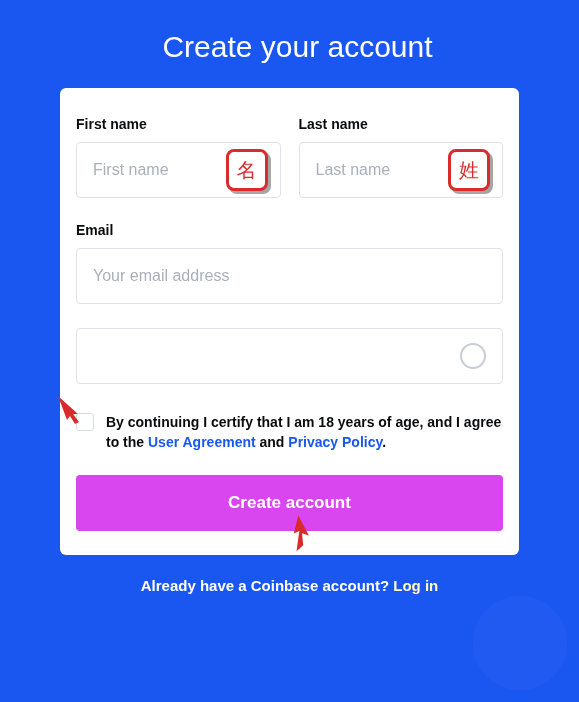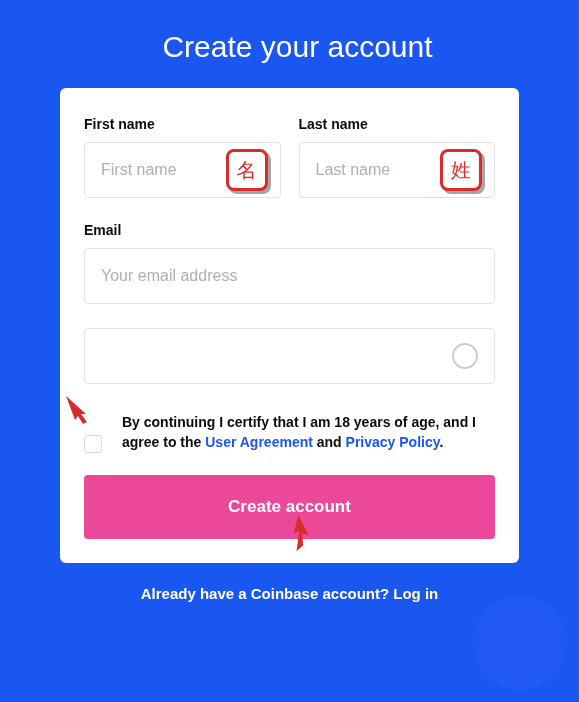--- a/index.html
+++ b/index.html
@@ -16,21 +16,21 @@
       text-align: center;
       font-size: 30px;
       font-weight: 400;
       padding: 30px 0 24px;
       margin-left: 16px;
     }
     .card {
       background: #fff;
       margin: 0 60px;
       border-radius: 6px;
-      padding: 28px 24px 24px;
+      padding: 28px 16px 24px;
     }
     .row {
       display: flex;
       gap: 18px;
     }
     .field { flex: 1; position: relative; }
     .label {
       font-weight: 700;
       font-size: 14px;
       color: #0a0b0d;
@@ -90,22 +90,22 @@
       height: 26px;
       border: 2px solid #c8cdd4;
       border-radius: 50%;
       margin-left: auto;
     }
     .email-block { margin-top: 24px; }
     .pw-block { margin-top: 24px; }
     .consent {
       margin-top: 28px;
       display: flex;
-      gap: 20px;
-      align-items: flex-end;
+      gap: 12px;
+      align-items: flex-start;
       position: relative;
     }
     .checkbox {
       width: 18px;
       height: 18px;
       border: 1px solid #d6dbe1;
       border-radius: 3px;
       background: #fff;
       flex-shrink: 0;
       margin-top: 1px;
@@ -117,22 +117,22 @@
       line-height: 1.45;
     }
     .consent-text .link {
       color: #1a56f0;
       font-weight: 700;
       cursor: pointer;
     }
     .submit {
       margin-top: 22px;
       width: 100%;
-      height: 64px;
-      background: #ec4899;
+      height: 56px;
+      background: #d946ef;
       color: #fff;
       font-size: 17px;
       font-weight: 600;
       border: none;
       border-radius: 4px;
       cursor: pointer;
       position: relative;
     }
     .footer {
       text-align: center;

